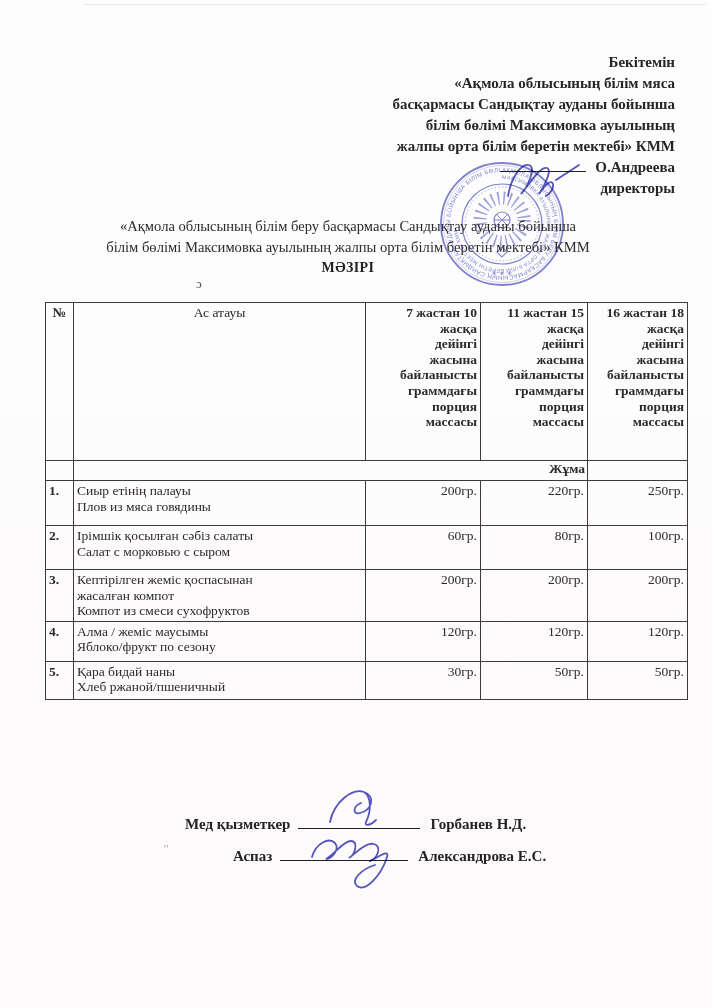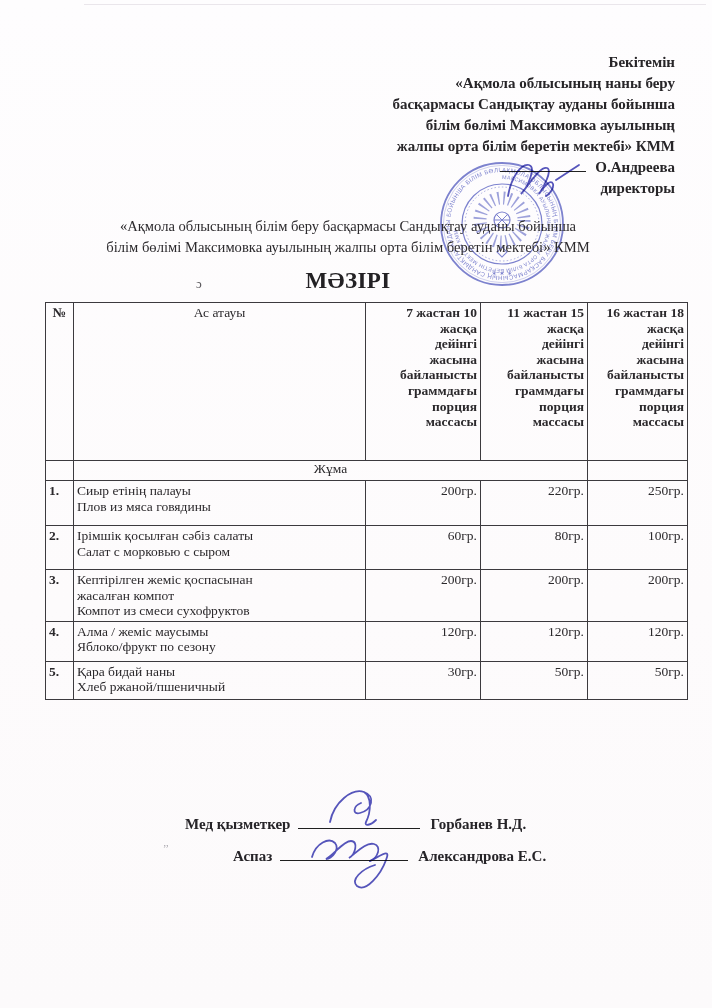--- a/index.html
+++ b/index.html
@@ -29,40 +29,40 @@
   .stamp text { font-family:"Liberation Sans","DejaVu Sans",sans-serif; }
 
   .handsig { position:absolute; mix-blend-mode:multiply; }
   .handsig path { fill:none; stroke:#4444b6; stroke-width:1.8; stroke-linecap:round; opacity:.9; }
 
   
   .subtitle {
     position:absolute; top:216px; left:8px; width:680px;
     text-align:center; font-size:14.6px; line-height:20.5px; color:#2c2a2d;
   }
-  .doc-title { font-size:23px; font-weight:bold; letter-spacing:.4px; margin-top:14px; color:#232124; }
+  .doc-title { font-size:14px; font-weight:bold; letter-spacing:.4px; margin-top:1px; color:#232124; }
   .stray { position:absolute; left:196px; top:276px; font-size:13px; color:#5a585c; }
 
   
   table.menu {
     position:absolute; left:45px; top:302px; width:642px;
     border-collapse:collapse; table-layout:fixed;
     font-size:13.5px; line-height:15.6px; color:#2b292c;
   }
   table.menu td { border:1px solid #3c3a3e; vertical-align:top; padding:2px 3px; }
   td.c-num { text-align:left; padding-left:5px; font-weight:bold; }
   td.c-dish { padding-left:7px; padding-right:4px; }
   td.c-val, td.c-age { text-align:right; }
   td.c-age { font-weight:bold; white-space:pre-line; padding-top:3px; }
   td.c-dishhead { text-align:center; font-weight:normal; }
   td.c-numhead { text-align:center; font-weight:bold; }
   tr.hdr { height:158px; }
   tr.day { height:20px; }
   tr.day td { padding:0 2px; }
-  td.c-day { text-align:center; font-weight:normal; vertical-align:middle; }
+  td.c-day { text-align:right; font-weight:bold; vertical-align:middle; }
   .pre-line { white-space:pre-line; }
 
   
   .signoff-row {
     position:absolute; left:0; width:712px;
     font-weight:bold; font-size:15px; color:#262428;
   }
   .signoff-row .u {
     display:inline-block; height:14px; border-bottom:1.6px solid #1f1f1f;
     margin:0 10px 0 8px; vertical-align:baseline;
@@ -70,21 +70,21 @@
   .artifact { position:absolute; color:#9b98a0; font-size:10px; }
 </style>
 </head>
 <body>
 
 <div class="page">
   <div class="top-edge"></div>
 
   <div class="approval">
     <div>Бекітемін</div>
-    <div>«Ақмола облысының наны беру</div>
+    <div>«Ақмола облысының білім мяса</div>
     <div>басқармасы Сандықтау ауданы бойынша</div>
     <div>білім бөлімі Максимовка ауылының</div>
     <div>жалпы орта білім беретін мектебі» КММ</div>
     <div><span class="sig-line-underline"></span><span>О.Андреева</span></div>
     <div>директоры</div>
   </div>
 
   <svg class="stamp" viewBox="0 0 132 132">
     <defs>
       <path id="ringOuter" d="M 66 14 a 52 52 0 1 1 -0.01 0"></path>

